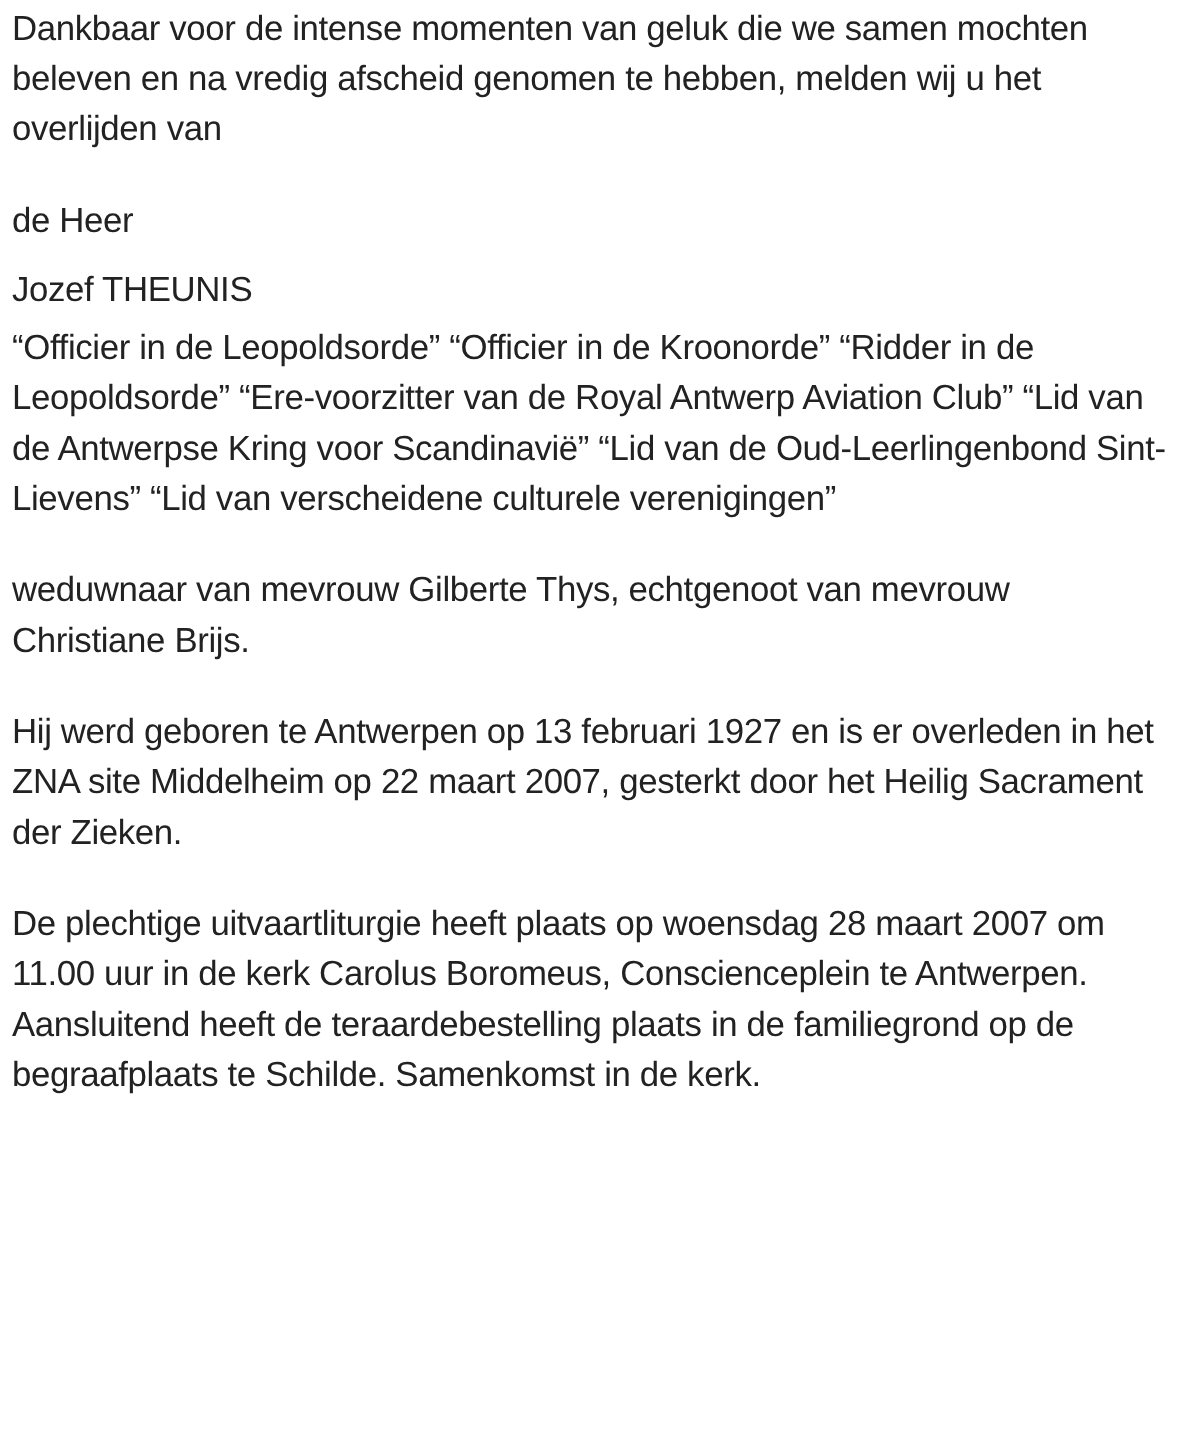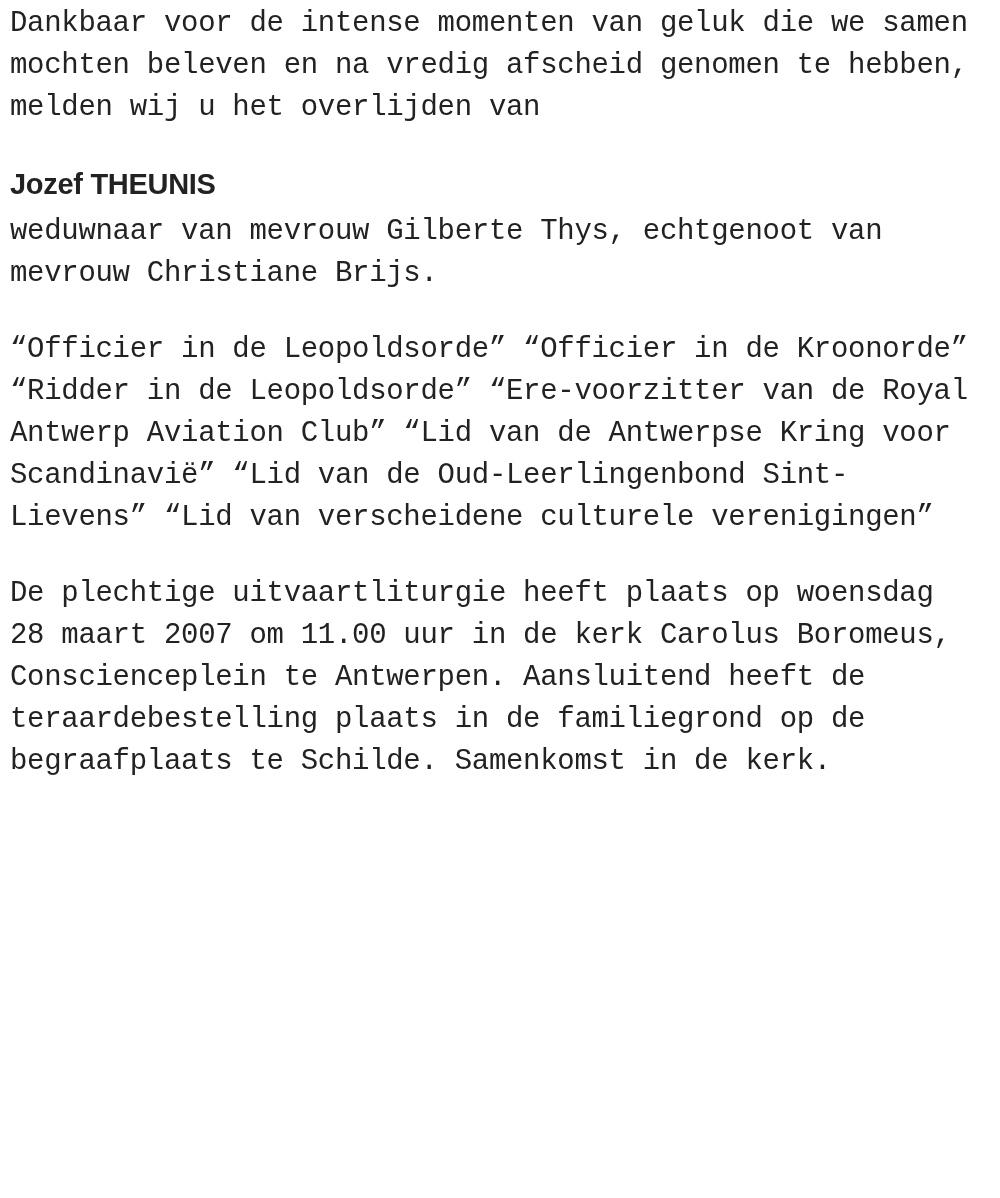--- a/index.html
+++ b/index.html
@@ -14,42 +14,43 @@
     padding: 3px 28px 40px 10px;
     font-family: "Liberation Sans", sans-serif;
     font-size: 29px;
     line-height: 42px;
     letter-spacing: -0.3px;
     color: #222222;
     background: #ffffff;
   }
   .para {
     margin: 0 0 34px 0;
-    font-family: Liberation Mono, monospace;
   }
   .salutation {
     margin: 0 0 7px 0;
   }
   .deceased-name {
     margin: 16px 0 6px 0;
-    font-weight: 700;
+    font-weight: 400;
   }
 </style>
 </head>
 <body>
 
 <main class="doc">
 
   <p class="para">Dankbaar voor de intense momenten van geluk die we samen mochten beleven en na vredig afscheid genomen te hebben, melden wij u het overlijden van</p>
 
+  <p class="salutation">de Heer</p>
 
   <p class="deceased-name">Jozef THEUNIS</p>
 
+  <p class="para">“Officier in de Leopoldsorde” “Officier in de Kroonorde” “Ridder in de Leopoldsorde” “Ere-voorzitter van de Royal Antwerp Aviation Club” “Lid van de Antwerpse Kring voor Scandinavië” “Lid van de Oud-Leerlingenbond Sint-Lievens” “Lid van verscheidene culturele verenigingen”</p>
+
   <p class="para">weduwnaar van mevrouw Gilberte Thys, echtgenoot van mevrouw Christiane Brijs.</p>
 
-  <p class="para">“Officier in de Leopoldsorde” “Officier in de Kroonorde” “Ridder in de Leopoldsorde” “Ere-voorzitter van de Royal Antwerp Aviation Club” “Lid van de Antwerpse Kring voor Scandinavië” “Lid van de Oud-Leerlingenbond Sint-Lievens” “Lid van verscheidene culturele verenigingen”</p>
-
+  <p class="para">Hij werd geboren te Antwerpen op 13 februari 1927 en is er overleden in het ZNA site Middelheim op 22 maart 2007, gesterkt door het Heilig Sacrament der Zieken.</p>
 
   <p class="para">De plechtige uitvaartliturgie heeft plaats op woensdag 28 maart 2007 om 11.00 uur in de kerk Carolus Boromeus, Conscienceplein te Antwerpen. Aansluitend heeft de teraardebestelling plaats in de familiegrond op de begraafplaats te Schilde. Samenkomst in de kerk.</p>
 
 
 
 </main>
 
 </body></html>

